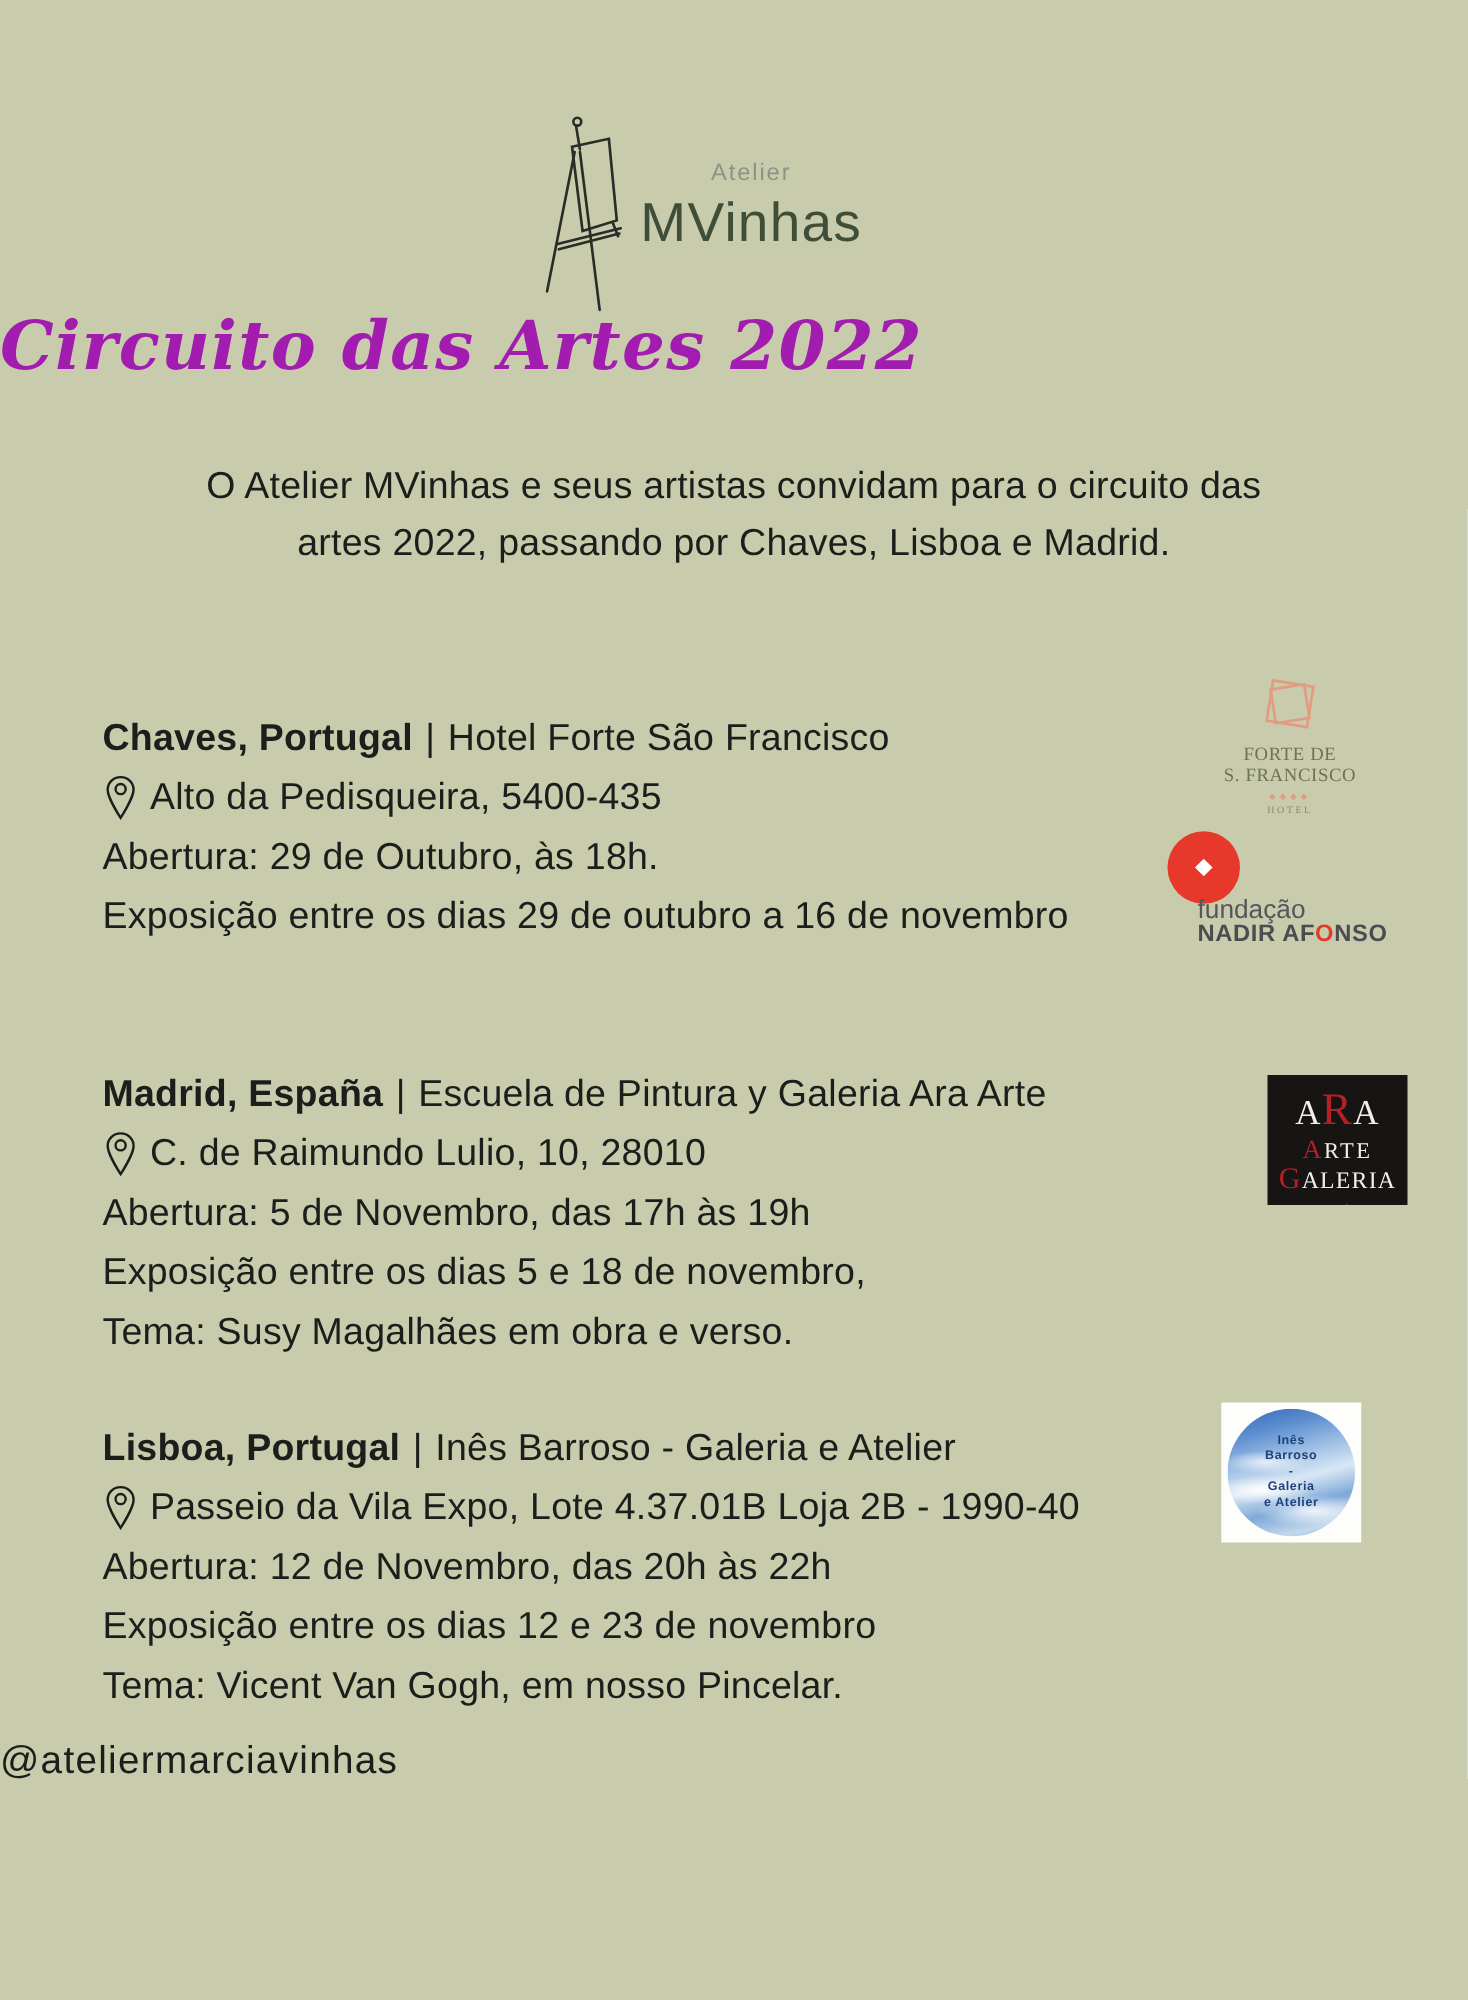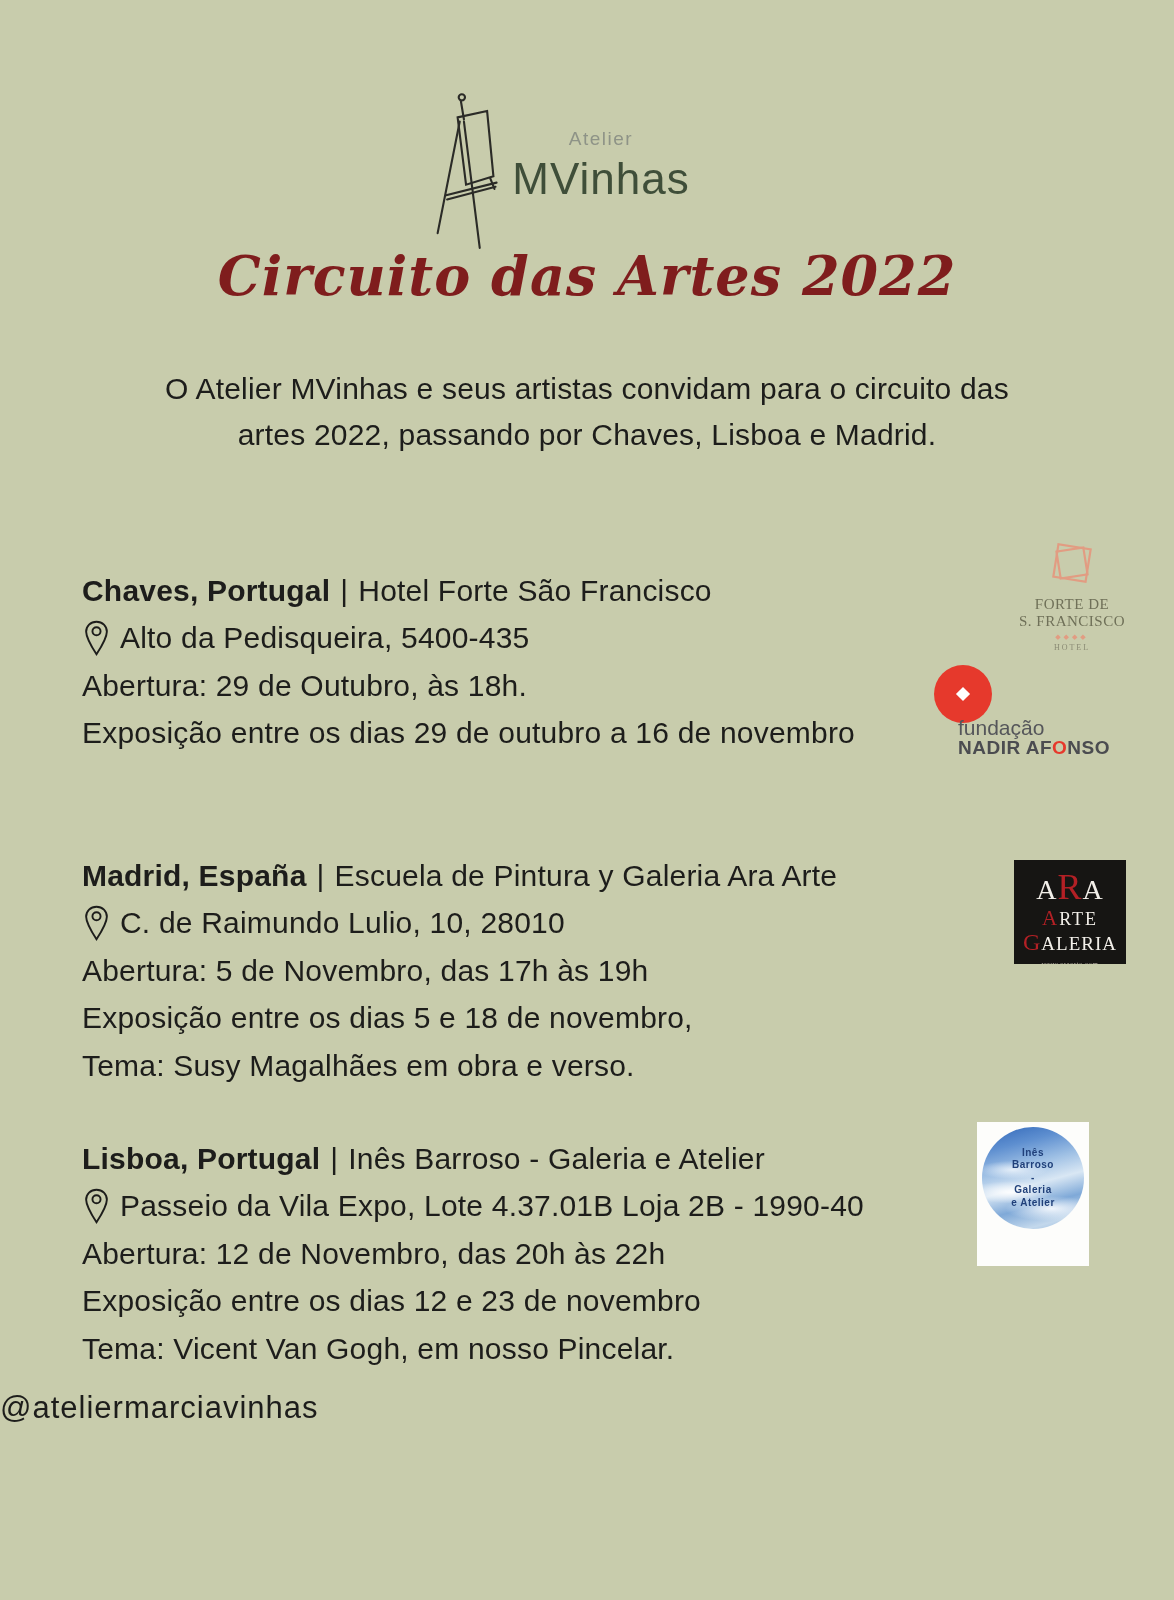--- a/index.html
+++ b/index.html
@@ -13,40 +13,39 @@
   }
   
   .brand{position:absolute;left:430px;top:90px;display:flex;}
   .easel{display:block;}
   .brand-text{position:absolute;left:76px;top:38px;width:190px;text-align:center;}
   .brand-top{font-size:19px;letter-spacing:1.5px;color:#8e9387;}
   .brand-main{font-size:44px;letter-spacing:1px;color:#3f4e39;margin-top:4px;}
   
   .title{
     position:absolute;top:244px;left:0;width:100%;
-    text-align:center;
     font-family:"DejaVu Serif", serif;
     font-style:italic;font-weight:700;
-    font-size:54px;letter-spacing:1px;color:#7f1d1d;
+    font-size:54px;letter-spacing:1px;color:#a21caf;
   }
   
   .intro{position:absolute;top:366px;left:0;width:100%;text-align:center;
     font-size:30px;line-height:46px;letter-spacing:.2px;}
   
   .section{position:absolute;left:82px;width:920px;}
   .sec-chaves{top:567px;}
   .sec-madrid{top:852px;}
   .sec-lisboa{top:1135px;}
   .sec-row{height:47.5px;display:flex;align-items:center;font-size:30px;white-space:nowrap;letter-spacing:.2px;}
   .city{font-weight:700;}
   .sep{margin:0 10px;font-weight:400;}
   .pin-row svg{margin:0 10px 0 1px;flex:0 0 auto;}
   
   .logo-forte{position:absolute;left:972px;top:534px;width:120px;text-align:center;
-    font-family:"Liberation Serif", serif;color:#6f7058;margin-left:40px;}
+    font-family:"Liberation Serif", serif;color:#6f7058;}
   .logo-forte svg{display:block;margin:0 auto 4px auto;}
   .forte-l1,.forte-l2{font-size:15px;letter-spacing:.5px;line-height:17px;}
   .forte-stars{font-size:7px;letter-spacing:3px;color:#e29c82;margin-top:3px;line-height:8px;}
   .forte-l3{font-size:8px;letter-spacing:2px;color:#8a8a74;margin-top:2px;}
   
   .nadir-circle{position:absolute;left:934px;top:665px;width:58px;height:58px;border-radius:50%;
     background:#e6392c;}
   .nadir-diamond{position:absolute;left:24px;top:24px;width:10px;height:10px;background:#fff;
     transform:rotate(45deg);}
   .nadir-text{position:absolute;left:958px;top:719px;color:#55565a;}
@@ -58,21 +57,21 @@
     text-align:center;font-family:"Liberation Serif", serif;color:#f2efe9;overflow:hidden;margin-left:39px;}
   .ara-l1{margin-top:10px;line-height:34px;font-size:28px;letter-spacing:1px;}
   .ara-l1 .ara-red{font-size:36px;}
   .ara-l2{line-height:22px;font-size:18px;letter-spacing:2px;}
   .ara-l2 .ara-red{font-size:21px;}
   .ara-l3{line-height:24px;font-size:19px;letter-spacing:1px;white-space:nowrap;}
   .ara-l3 .ara-red{font-size:24px;}
   .ara-red{color:#b32025;}
   .ara-url{font-size:7px;color:#b9b2a6;margin-top:4px;letter-spacing:.5px;}
   
-  .logo-ines{position:absolute;left:977px;top:1122px;width:112px;height:144px;background:#fdfdfb;}
+  .logo-ines{position:absolute;left:977px;top:1122px;width:112px;height:112px;background:#fdfdfb;}
   .ines-circle{position:absolute;left:5px;top:5px;width:102px;height:102px;border-radius:50%;
     background:
       radial-gradient(ellipse 60px 16px at 28% 64%, rgba(255,255,255,.95), rgba(255,255,255,0) 70%),
       radial-gradient(ellipse 66px 18px at 68% 80%, rgba(250,252,255,.9), rgba(255,255,255,0) 70%),
       radial-gradient(ellipse 50px 13px at 30% 42%, rgba(240,246,252,.85), rgba(255,255,255,0) 70%),
       linear-gradient(165deg,#2f66b8 0%,#5e8fd0 20%,#9dbfe4 38%,#d9e7f4 55%,#7fa9d8 72%,#c3d8ec 88%,#8fb4dc 100%);
     display:flex;flex-direction:column;justify-content:center;align-items:center;
   }
   .ines-line{font-size:10px;font-weight:700;line-height:12.5px;color:#20407a;letter-spacing:.5px;}
   

